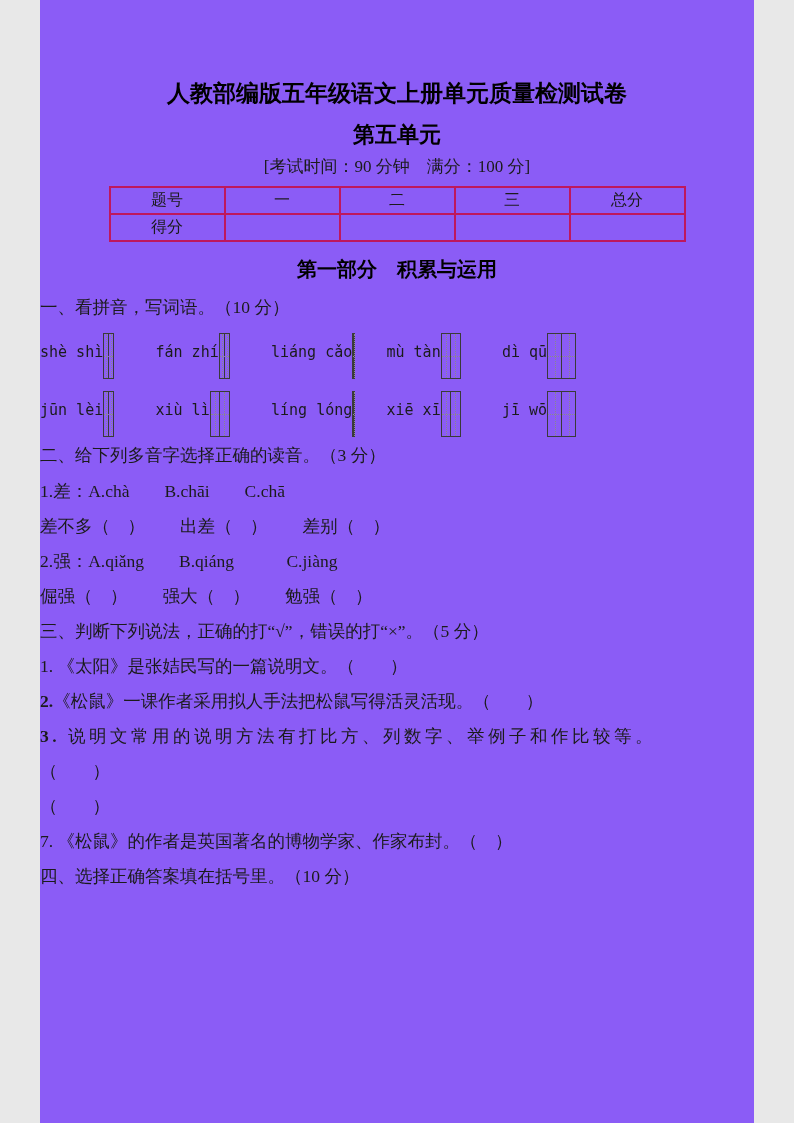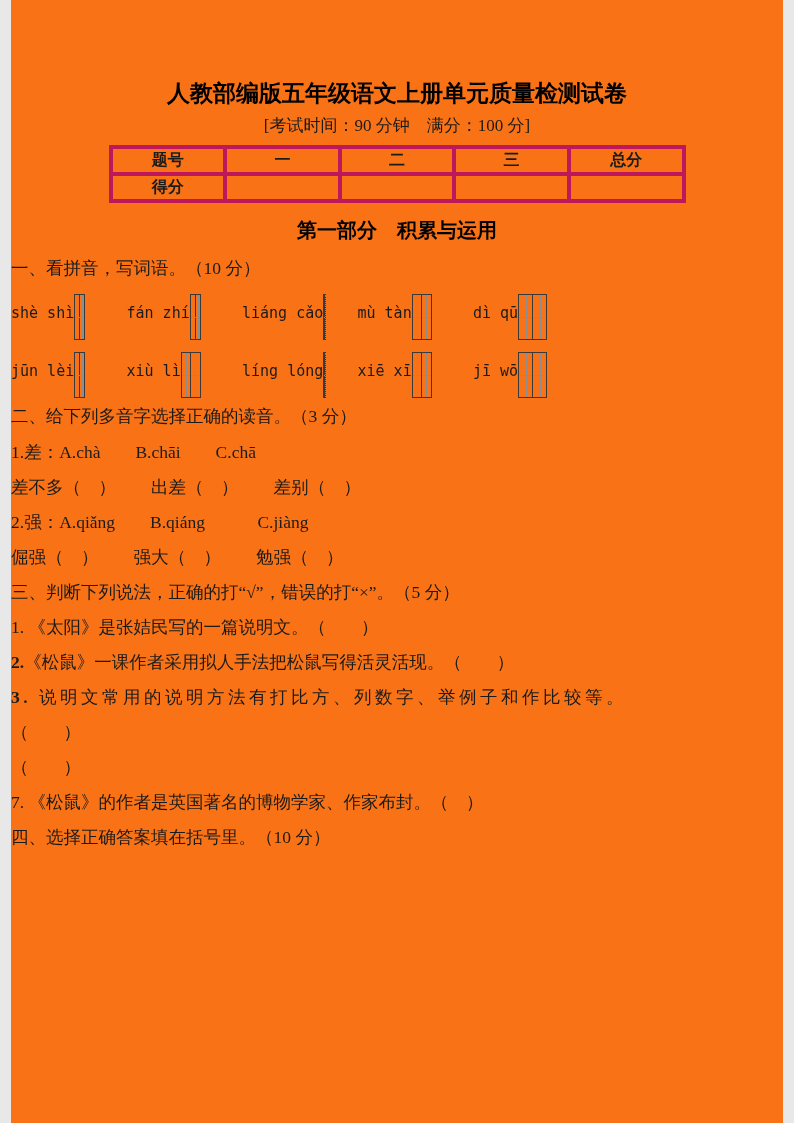--- a/index.html
+++ b/index.html
@@ -1,21 +1,21 @@
 <!DOCTYPE html>
 <html><head>
 <meta charset="utf-8">
 <style>
   * { margin:0; padding:0; box-sizing:border-box; }
   html,body { background:#e8e8e8; }
   .page {
     position:relative;
-    width:772px; height:1123px;
+    width:714px; height:1123px;
     margin:0 auto;
-    background:#f97316;
+    background:#8b5cf6;
     color:#1b1b1b;
     font-family:"Liberation Serif", serif;
     overflow:hidden;
   }
   .title {
     padding-top:80px;
     text-align:center;
     font-family:"Liberation Sans", sans-serif;
     font-weight:bold;
     font-size:23px;
@@ -37,26 +37,25 @@
     font-size:17px;
     line-height:22px;
   }
   table.score {
     margin:8px auto 0 auto;
     width:577px;
     border-collapse:collapse;
     table-layout:fixed;
   }
   table.score td {
-    border:4px solid #be185d;
+    border:2px solid #be185d;
     height:27px;
     text-align:center;
     vertical-align:middle;
     font-size:16px;
-    font-weight:bold;
   }
   .section-heading {
     margin-top:15px;
     text-align:center;
     font-family:"Liberation Sans", sans-serif;
     font-weight:bold;
     font-size:20px;
     line-height:25px;
     color:#000;
   }
@@ -109,20 +108,21 @@
   .q2head { margin-top:8px; }
   .justified { letter-spacing:3.5px; }
   .bnum { font-weight:bold; }
 </style>
 </head>
 <body>
 
 <div class="page">
 
   <div class="title">人教部编版五年级语文上册单元质量检测试卷</div>
+  <div class="subtitle">第五单元</div>
   <div class="exam-info">[考试时间：90 分钟　满分：100 分]</div>
 
   <table class="score">
     <tbody>
         <tr>
       <td>题号</td>
       <td>一</td>
       <td>二</td>
       <td>三</td>
       <td>总分</td>

